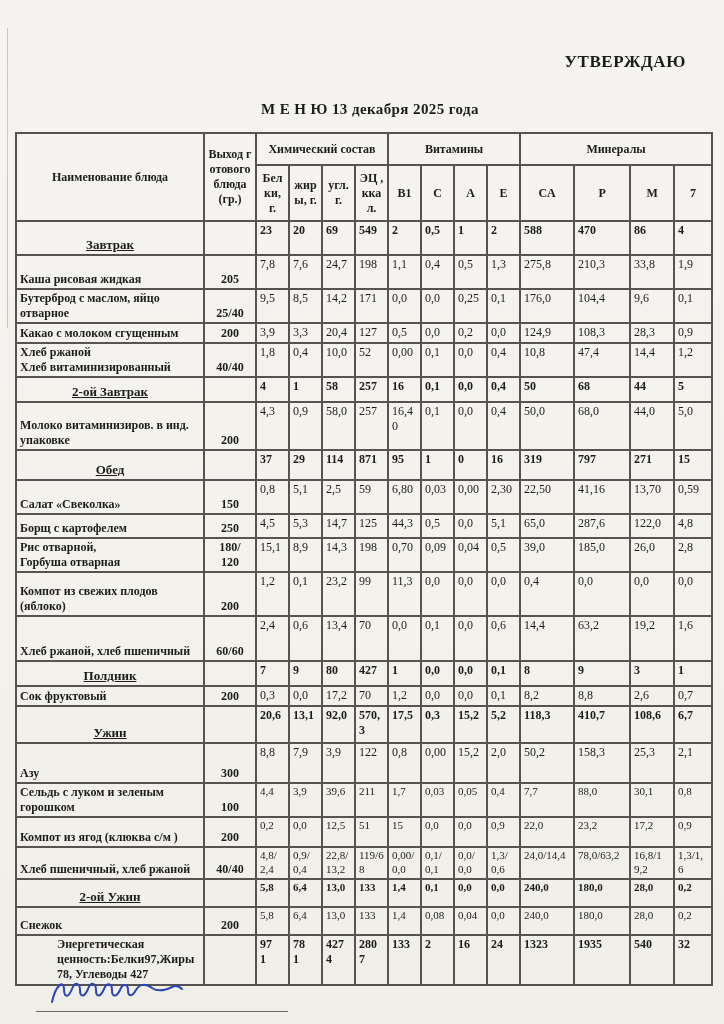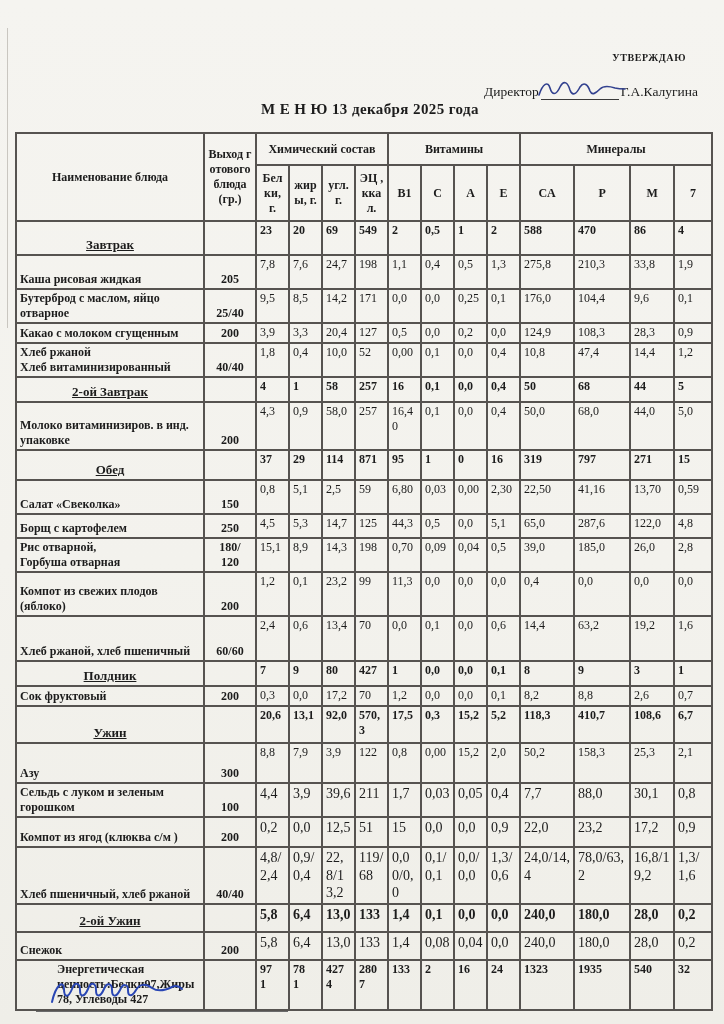--- a/index.html
+++ b/index.html
@@ -7,21 +7,21 @@
     width:724px;height:1024px;overflow:hidden;position:relative;
     background:linear-gradient(180deg,#f5f4f0 0%,#f3f2ed 55%,#efeee8 100%);
     font-family:"Liberation Serif","DejaVu Serif",serif;
     color:#1c1c1c;
   }
   .page{position:absolute;inset:0;}
   .scan-edge{position:absolute;left:7px;top:28px;width:1px;height:300px;background:#c9c6c0;}
 
   .approve{
     position:absolute;top:52px;right:38px;
-    font-weight:bold;font-size:10px;letter-spacing:.6px;
+    font-weight:bold;font-size:17px;letter-spacing:.6px;
   }
   .director-row{
     position:absolute;top:84px;right:26px;
     display:flex;align-items:flex-end;font-size:13.5px;
   }
   .sig-underline{
     display:inline-block;width:78px;border-bottom:1.4px solid #3a3a3a;
     position:relative;height:14px;margin:0 2px;
   }
   .sig-underline svg{position:absolute;left:-6px;bottom:-4px;}
@@ -55,43 +55,34 @@
   .c-name.tot{vertical-align:top;padding-left:40px;}
   .c-portion{
     text-align:center;vertical-align:bottom;font-weight:bold;
     font-size:12.5px;white-space:pre-line;padding-bottom:3px;
   }
   .c-val{
     text-align:left;vertical-align:top;white-space:pre-line;
     word-break:break-all;padding-left:3px;line-height:1.3;
   }
   tr.sec .c-val,tr.tot .c-val{font-weight:bold;}
-  tr.small .c-val{font-size:14px;}
+  tr.small .c-val{font-size:11px;}
 
   .bottom-sig{position:absolute;left:30px;top:972px;width:280px;height:48px;}
   .bottom-sig .line{position:absolute;left:6px;top:39px;width:252px;border-bottom:1.5px solid #6a6a6a;}
   .bottom-sig svg{position:absolute;left:0;top:0;}
 </style>
 </head>
 <body>
 
 <div class="page">
   <div class="scan-edge"></div>
 
   <div class="approve">УТВЕРЖДАЮ</div>
 
-  <div class="director-row">
-    <span>Директор</span>
-    <span class="sig-underline">
-      <svg width="92" height="26" viewBox="0 0 92 26">
-        <path d="M4 18 C8 6,13 4,15 11 C17 18,21 19,25 10 C29 2,33 6,35 13 C37 19,41 18,45 10 C49 4,53 8,55 14 C57 19,61 16,65 12 C69 8,74 9,80 11 C84 12,88 12,90 12" stroke="#32418f" stroke-width="1.6" fill="none" stroke-linecap="round"></path>
-      </svg>
-    </span>
-    <span>Г.А.Калугина</span>
-  </div>
 
   <div class="doc-title">М Е Н Ю 13 декабря 2025 года</div>
 
   <table class="menu" id="menu-table">
       <colgroup>
         <col style="width: 188px;">
         <col style="width: 52px;">
         <col style="width: 33px;">
         <col style="width: 33px;">
         <col style="width: 33px;">

